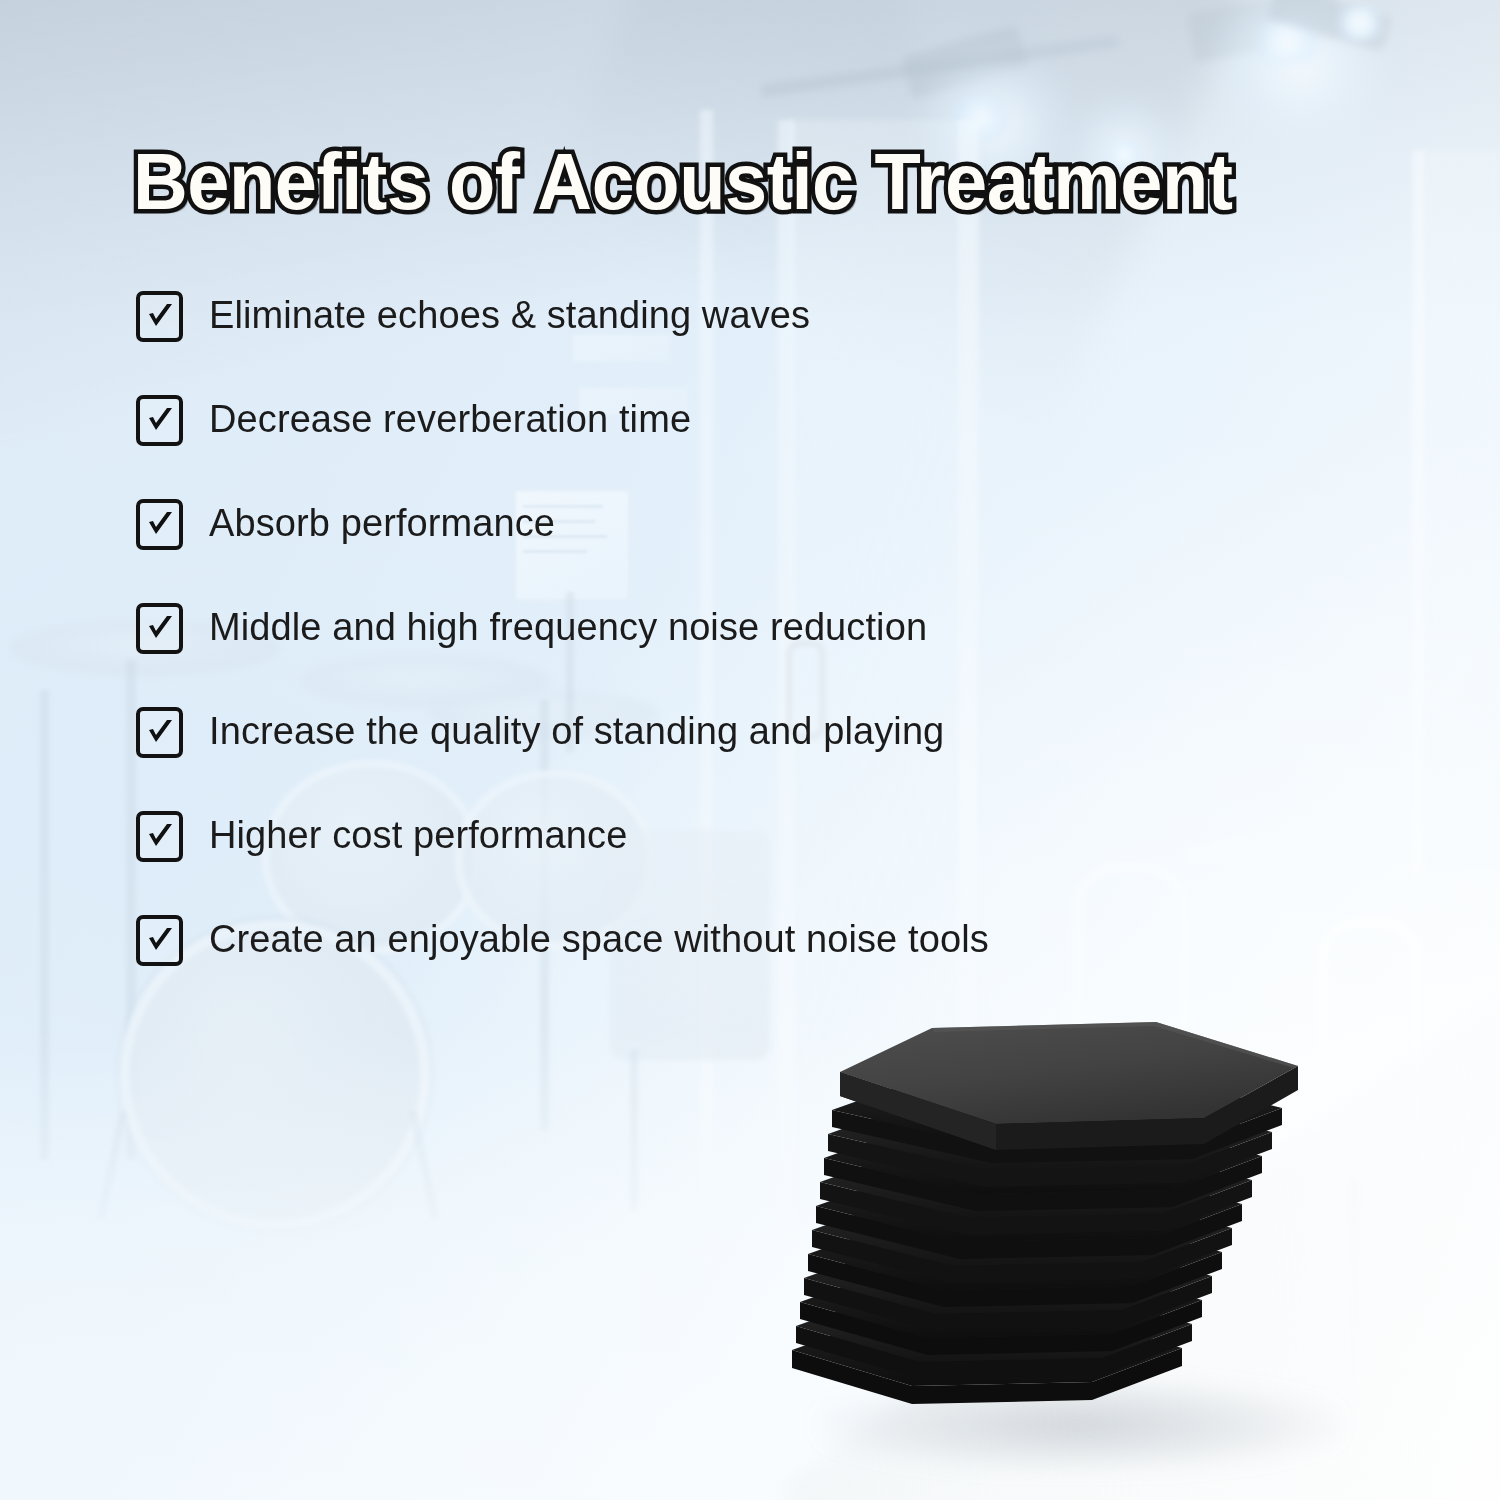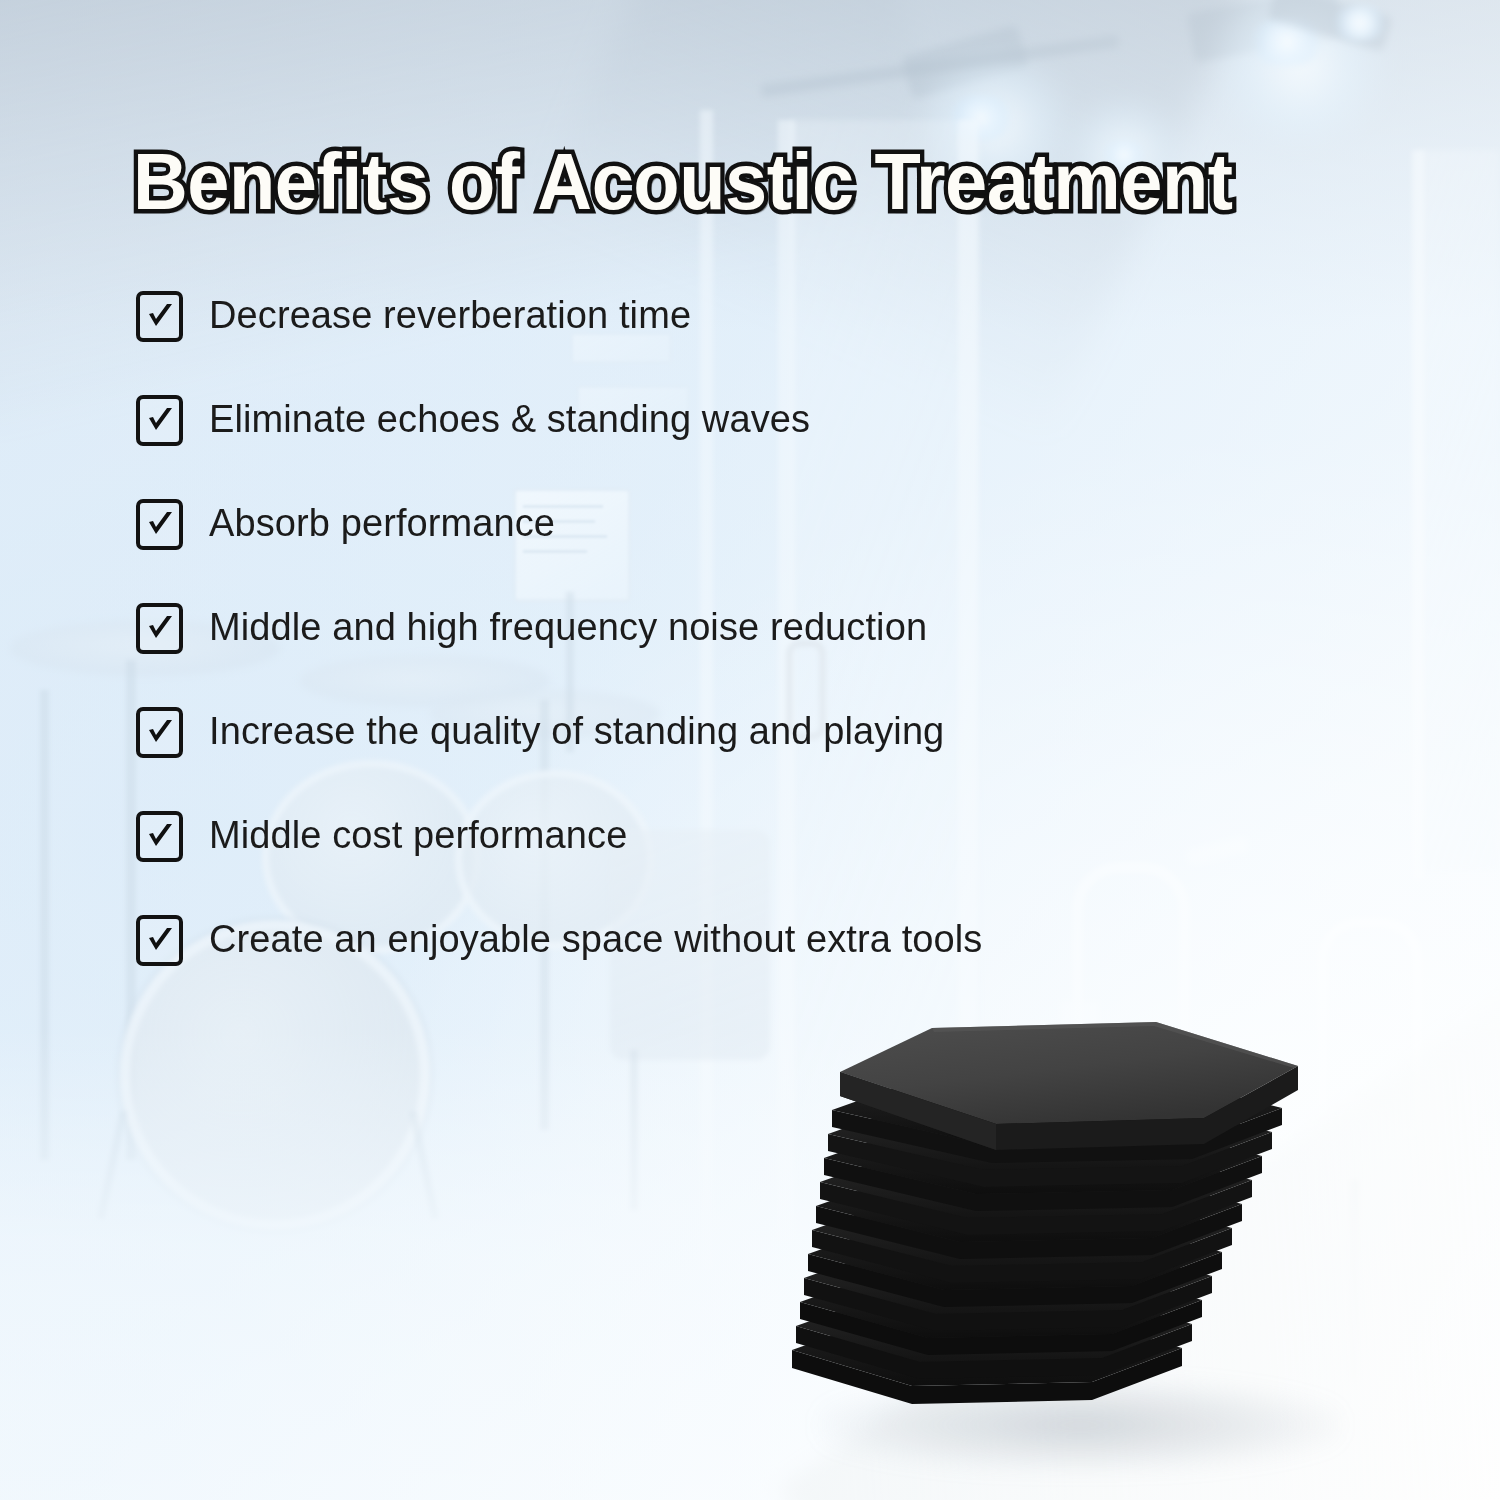--- a/index.html
+++ b/index.html
@@ -324,38 +324,38 @@
   <div class="title">Benefits of Acoustic Treatment</div>
 
   <div class="list">
 
     <div class="list-item">
       <div class="checkbox">
         <svg width="30" height="30" viewBox="0 0 30 30" aria-hidden="true">
           <path d="M4 13 L11 25 L27 3 L22 3 L11 18 L8 12 Z" fill="#101010"></path>
         </svg>
       </div>
+      <div class="item-text">Eliminate echoes &amp; standing waves</div>
+    </div>
+
+    <div class="list-item">
+      <div class="checkbox">
+        <svg width="30" height="30" viewBox="0 0 30 30" aria-hidden="true">
+          <path d="M4 13 L11 25 L27 3 L22 3 L11 18 L8 12 Z" fill="#101010"></path>
+        </svg>
+      </div>
       <div class="item-text">Decrease reverberation time</div>
     </div>
 
     <div class="list-item">
       <div class="checkbox">
         <svg width="30" height="30" viewBox="0 0 30 30" aria-hidden="true">
           <path d="M4 13 L11 25 L27 3 L22 3 L11 18 L8 12 Z" fill="#101010"></path>
         </svg>
       </div>
-      <div class="item-text">Eliminate echoes &amp; standing waves</div>
-    </div>
-
-    <div class="list-item">
-      <div class="checkbox">
-        <svg width="30" height="30" viewBox="0 0 30 30" aria-hidden="true">
-          <path d="M4 13 L11 25 L27 3 L22 3 L11 18 L8 12 Z" fill="#101010"></path>
-        </svg>
-      </div>
       <div class="item-text">Absorb performance</div>
     </div>
 
     <div class="list-item">
       <div class="checkbox">
         <svg width="30" height="30" viewBox="0 0 30 30" aria-hidden="true">
           <path d="M4 13 L11 25 L27 3 L22 3 L11 18 L8 12 Z" fill="#101010"></path>
         </svg>
       </div>
       <div class="item-text">Middle and high frequency noise reduction</div>
@@ -369,30 +369,30 @@
       </div>
       <div class="item-text">Increase the quality of standing and playing</div>
     </div>
 
     <div class="list-item">
       <div class="checkbox">
         <svg width="30" height="30" viewBox="0 0 30 30" aria-hidden="true">
           <path d="M4 13 L11 25 L27 3 L22 3 L11 18 L8 12 Z" fill="#101010"></path>
         </svg>
       </div>
-      <div class="item-text">Middle cost performance</div>
-    </div>
-
-    <div class="list-item">
-      <div class="checkbox">
-        <svg width="30" height="30" viewBox="0 0 30 30" aria-hidden="true">
-          <path d="M4 13 L11 25 L27 3 L22 3 L11 18 L8 12 Z" fill="#101010"></path>
-        </svg>
-      </div>
-      <div class="item-text">Create an enjoyable space without extra tools</div>
+      <div class="item-text">Higher cost performance</div>
+    </div>
+
+    <div class="list-item">
+      <div class="checkbox">
+        <svg width="30" height="30" viewBox="0 0 30 30" aria-hidden="true">
+          <path d="M4 13 L11 25 L27 3 L22 3 L11 18 L8 12 Z" fill="#101010"></path>
+        </svg>
+      </div>
+      <div class="item-text">Create an enjoyable space without noise tools</div>
     </div>
 
   </div>
 
   <div class="product">
     <div class="product-shadow"></div>
     <svg class="hex-svg" width="620" height="470" viewBox="0 0 620 470">
       <defs>
         <linearGradient id="topFace" x1="0" y1="0" x2="0.55" y2="1">
           <stop offset="0%" stop-color="#4e4e4e"></stop>

